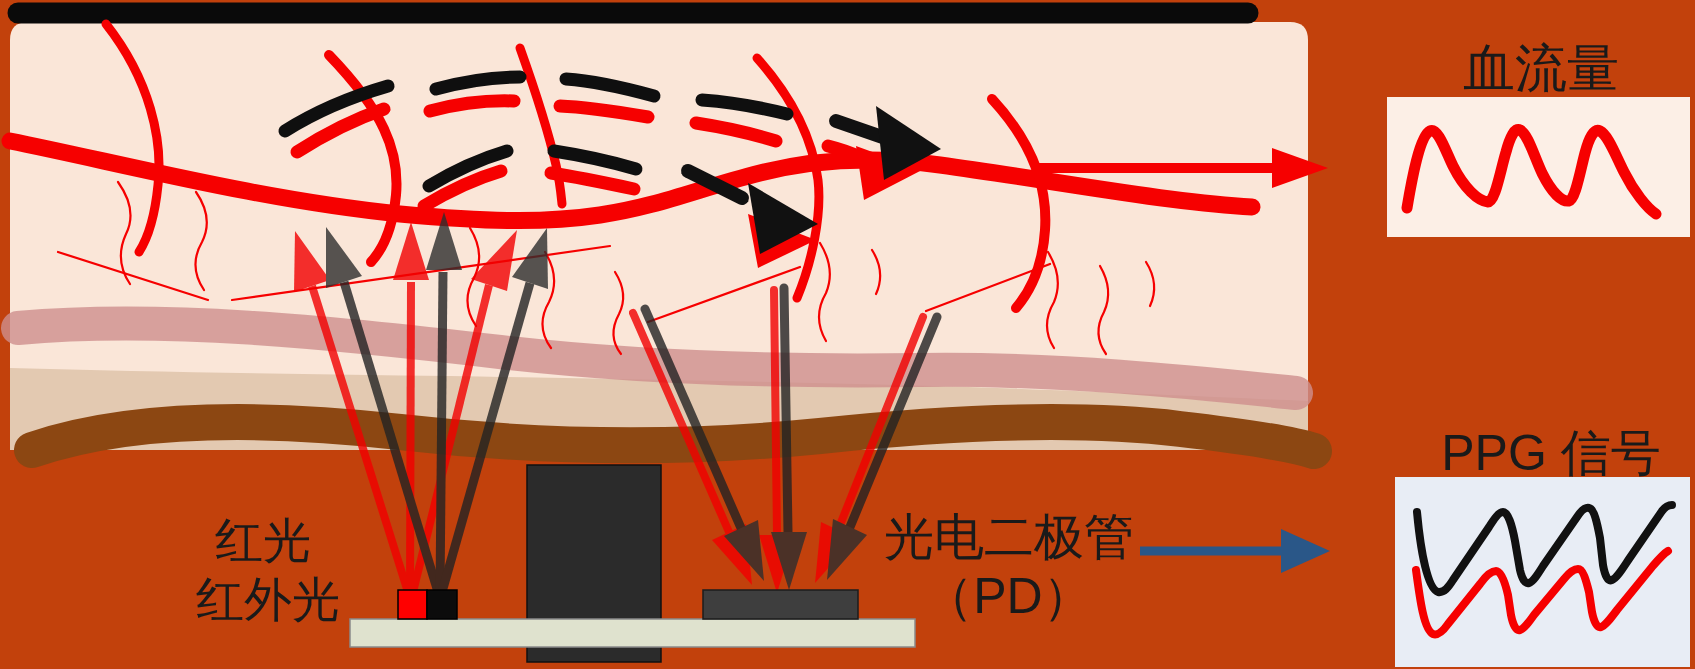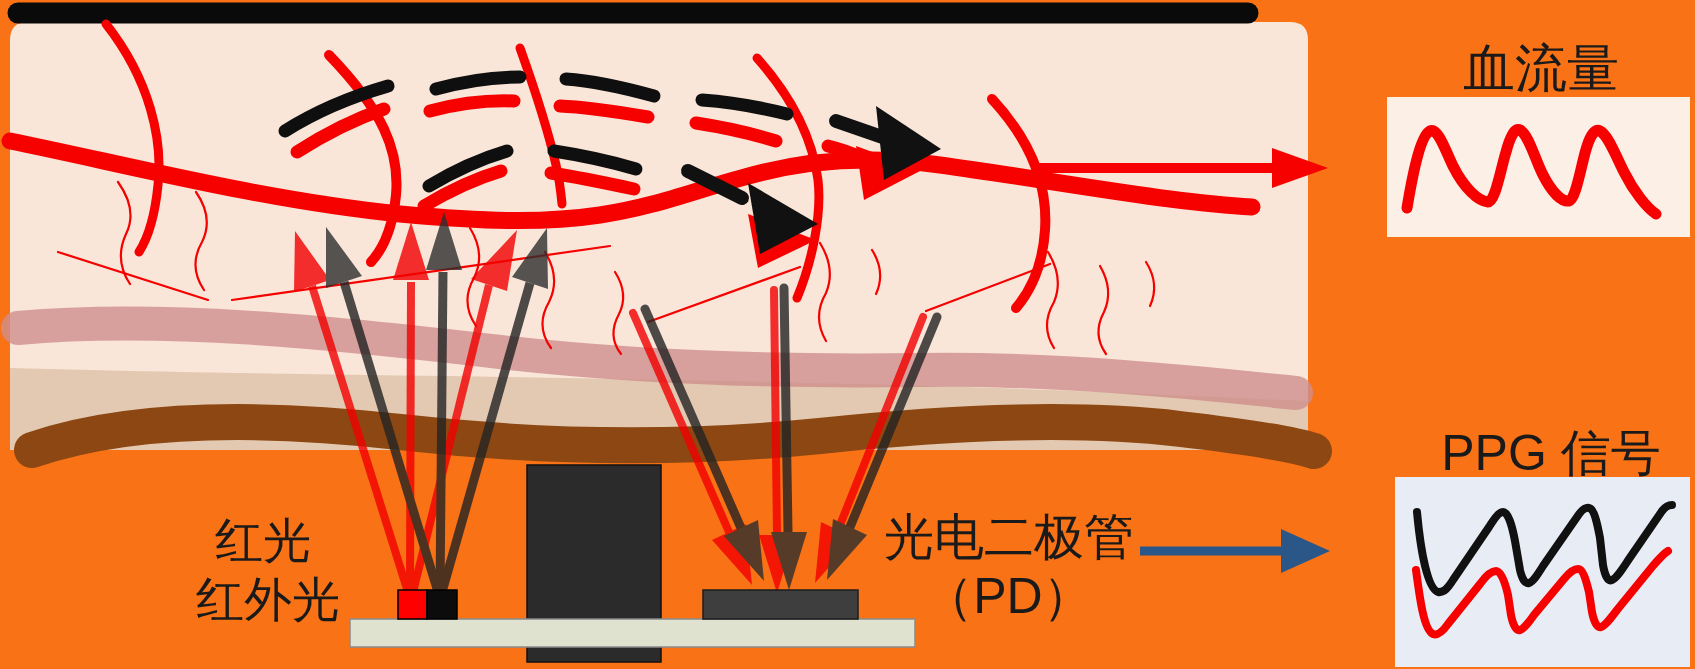--- a/index.html
+++ b/index.html
@@ -1,16 +1,16 @@
 <!DOCTYPE html>
 <html><head>
 <meta charset="utf-8">
 <style>
   html,body{margin:0;padding:0;background:#ffffff;}
-  .stage{position:relative;width:1695px;height:669px;background:#f97316;overflow:hidden;
+  .stage{position:relative;width:1695px;height:669px;background:#c2410c;overflow:hidden;
          font-family:"Liberation Sans","DejaVu Sans",sans-serif;}
   .stage svg{position:absolute;left:0;top:0;}
   text{fill:#1a1a1a;}
   .lbl{font-weight:500;}
 </style>
 </head>
 <body>
 
 <div class="stage">
 <svg width="1695" height="669" viewBox="0 0 1695 669" xmlns="http://www.w3.org/2000/svg">

